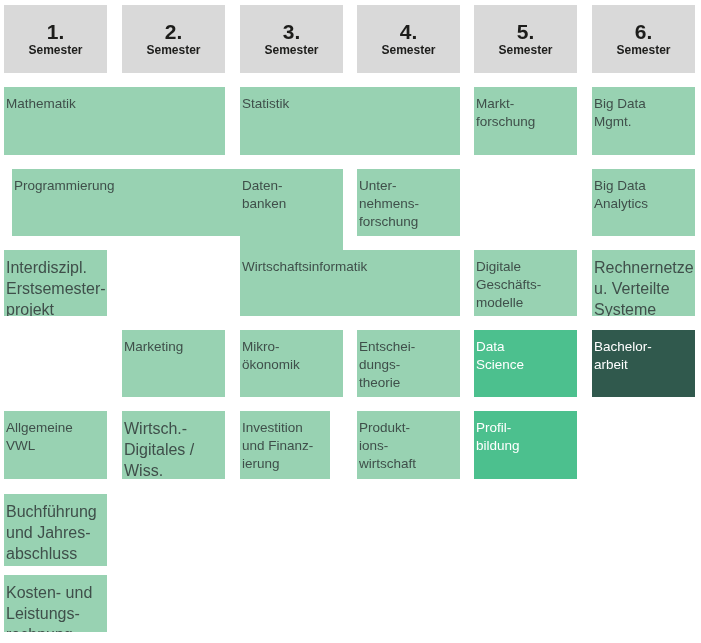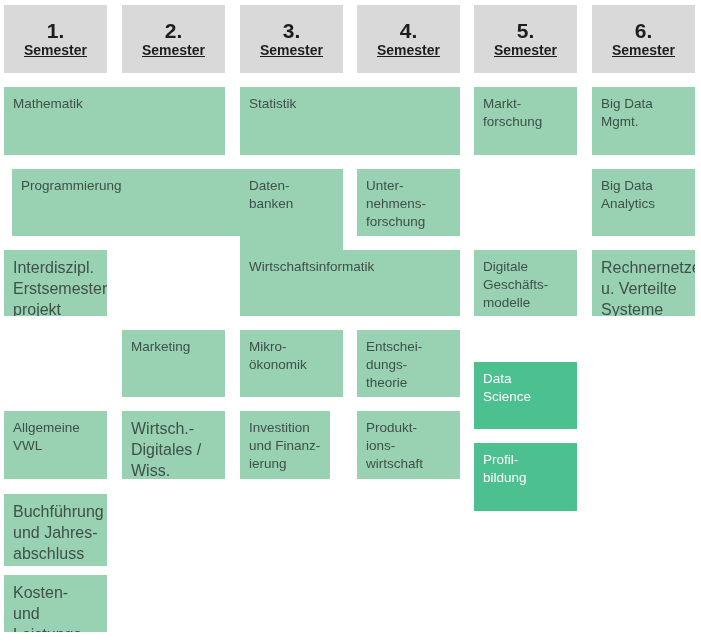--- a/index.html
+++ b/index.html
@@ -27,45 +27,43 @@
     align-items: center;
     justify-content: center;
     font-weight: 700;
     text-align: center;
   }
   .sem-num {
     font-size: 21px;
     line-height: 1.1;
   }
   .sem-word {
-    font-size: 14px;
+    font-size: 12px;
     line-height: 1.2;
-    text-decoration: underline;
   }
   .box {
     position: absolute;
     box-sizing: border-box;
     background: var(--box-light, #98d2b2);
     color: var(--box-text-dark, #3f4f4a);
-    padding: 8px 9px;
+    padding: 8px 2px;
     white-space: pre-line;
     overflow: hidden;
   }
   .box.large {
     font-size: 13.5px;
     line-height: 1.32;
   }
   .box.small {
     font-size: 16px;
     line-height: 1.3;
   }
   .box[data-variant="accent"] {
     background: var(--box-accent, #4cc08e);
     color: var(--box-text-light, #ffffff);
-    margin-top: 32px;
   }
   .box[data-variant="dark"] {
     background: var(--box-dark, #30594d);
     color: var(--box-text-light, #ffffff);
   }
 </style>
 </head>
 <body>
 
 <div class="board">
@@ -123,20 +121,22 @@
 Systeme</div>
 
   <div class="box large" style="left:122px;top:330px;width:103px;height:67px" data-variant="light">Marketing</div>
   <div class="box large" style="left:240px;top:330px;width:103px;height:67px" data-variant="light">Mikro-
 ökonomik</div>
   <div class="box large" style="left:357px;top:330px;width:103px;height:67px" data-variant="light">Entschei-
 dungs-
 theorie</div>
   <div class="box large" style="left:474px;top:330px;width:103px;height:67px" data-variant="accent">Data
 Science</div>
+  <div class="box large" style="left:592px;top:330px;width:103px;height:67px" data-variant="dark">Bachelor-
+arbeit</div>
 
   <div class="box large" style="left:4px;top:411px;width:103px;height:68px" data-variant="light">Allgemeine
 VWL</div>
   <div class="box small" style="left:122px;top:411px;width:103px;height:68px" data-variant="light">Wirtsch.-
 Digitales /
 Wiss.</div>
   <div class="box large" style="left:240px;top:411px;width:90px;height:68px" data-variant="light">Investition
 und Finanz-
 ierung</div>
   <div class="box large" style="left:357px;top:411px;width:103px;height:68px" data-variant="light">Produkt-

